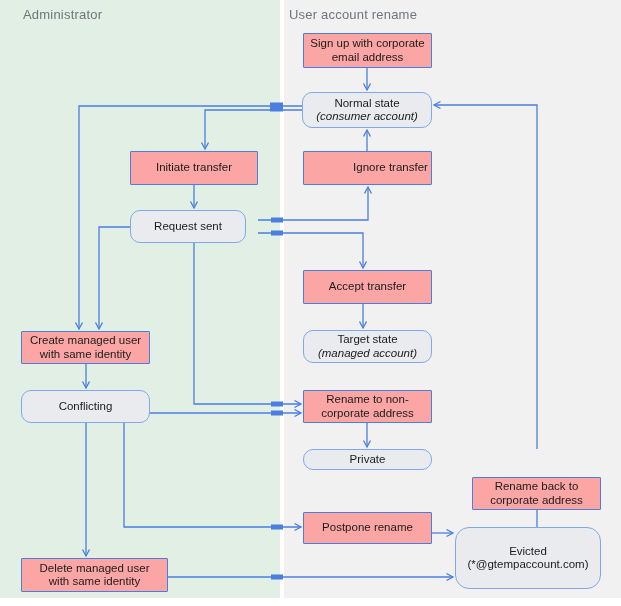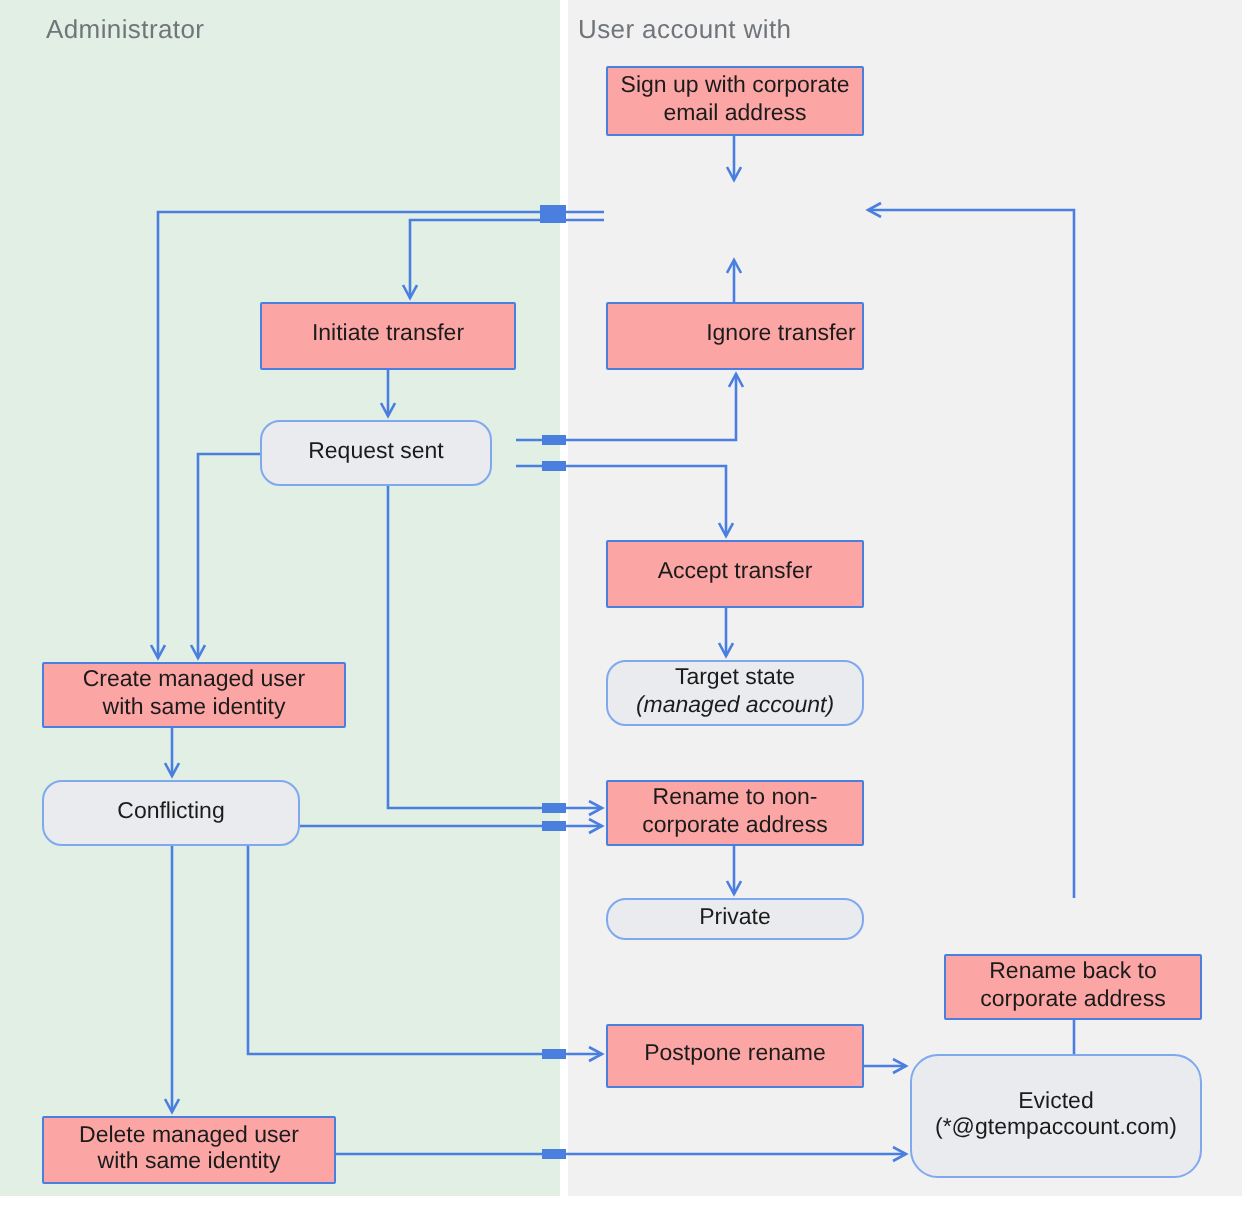--- a/index.html
+++ b/index.html
@@ -32,38 +32,38 @@
   .em{font-style:italic;}
 
   
   .n-signup{left:303px;top:33px;width:129px;height:35px;}
   .n-normal{left:302px;top:92px;width:130px;height:36px;}
   .n-initiate{left:130px;top:151px;width:128px;height:34px;}
   .n-ignore{left:303px;top:151px;width:129px;height:34px;padding-left:48px;}
   .n-request{left:130px;top:210px;width:116px;height:33px;}
   .n-accept{left:303px;top:270px;width:129px;height:34px;}
   .n-target{left:303px;top:330px;width:129px;height:33px;}
-  .n-create{left:21px;top:331px;width:152px;height:33px;text-align:center;}
+  .n-create{left:21px;top:331px;width:129px;height:33px;text-align:center;}
   .n-conflict{left:21px;top:390px;width:129px;height:33px;}
   .n-renamenc{left:303px;top:390px;width:129px;height:33px;}
   .n-private{left:303px;top:449px;width:129px;height:21px;}
   .n-renameback{left:472px;top:449px;width:129px;height:33px;margin-top:28px;}
   .n-postpone{left:303px;top:512px;width:129px;height:32px;}
   .n-evicted{left:455px;top:527px;width:146px;height:62px;}
   .n-delete{left:21px;top:558px;width:147px;height:34px;}
 </style>
 </head>
 <body>
 
 <div class="canvas">
 
   <div class="lane lane-left"></div>
   <div class="lane lane-right"></div>
   <div class="lane-title admin">Administrator</div>
-  <div class="lane-title owner">User account with</div>
+  <div class="lane-title owner">User account rename</div>
 
   <svg class="edges" viewBox="0 0 621 606" xmlns="http://www.w3.org/2000/svg">
     <defs>
       <marker id="arr" markerUnits="userSpaceOnUse" markerWidth="10" markerHeight="10" refX="7.5" refY="4" orient="auto">
         <path d="M1,0.5 L7.5,4 L1,7.5" fill="none" stroke="#4a7fe0" stroke-width="1.3"></path>
       </marker>
     </defs>
     <g fill="none" stroke="#4a7fe0" stroke-width="1.3">
       <path d="M367 68 V90" marker-end="url(#arr)"></path>
       <path d="M302 106 H79 V329" marker-end="url(#arr)"></path>
@@ -94,20 +94,24 @@
       <rect x="271" y="524.5" width="12" height="5"></rect>
       <rect x="271" y="574.5" width="12" height="5"></rect>
     </g>
   </svg>
 
   <div class="node action n-signup">
     <span>Sign up with corporate</span>
     <span>email address</span>
   </div>
 
+  <div class="node state n-normal">
+    <span>Normal state</span>
+    <span class="em">(consumer account)</span>
+  </div>
 
   <div class="node action n-initiate">
     <span>Initiate transfer</span>
   </div>
 
   <div class="node action n-ignore">
     <span>Ignore transfer</span>
   </div>
 
   <div class="node state n-request">

